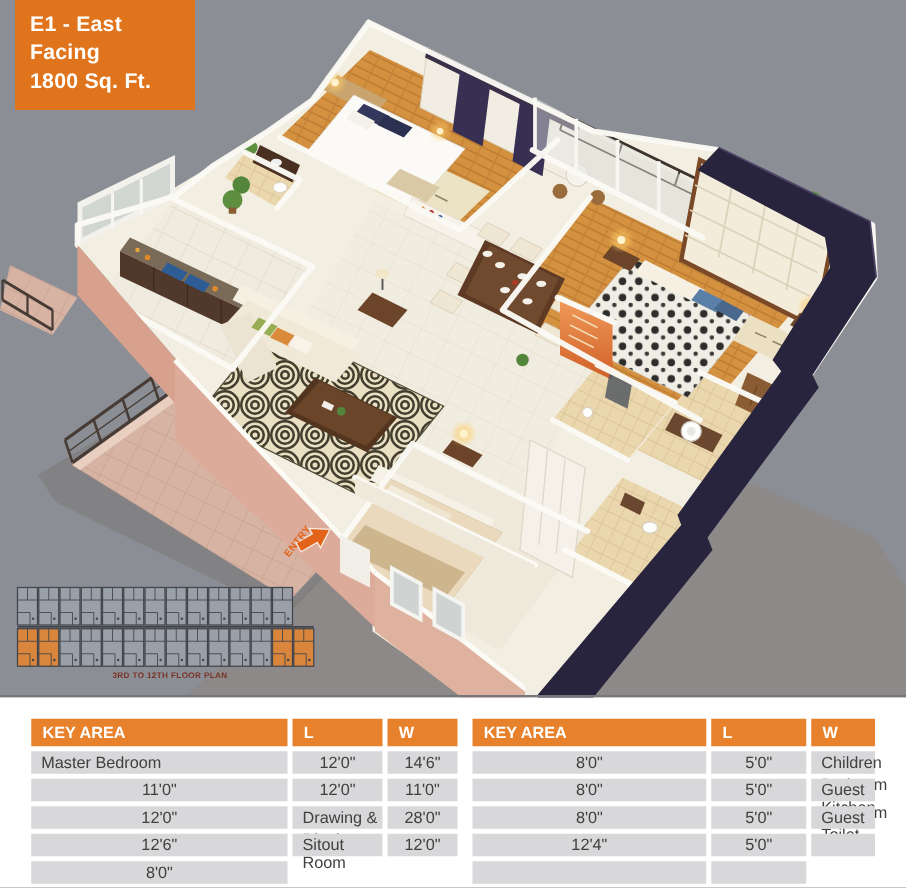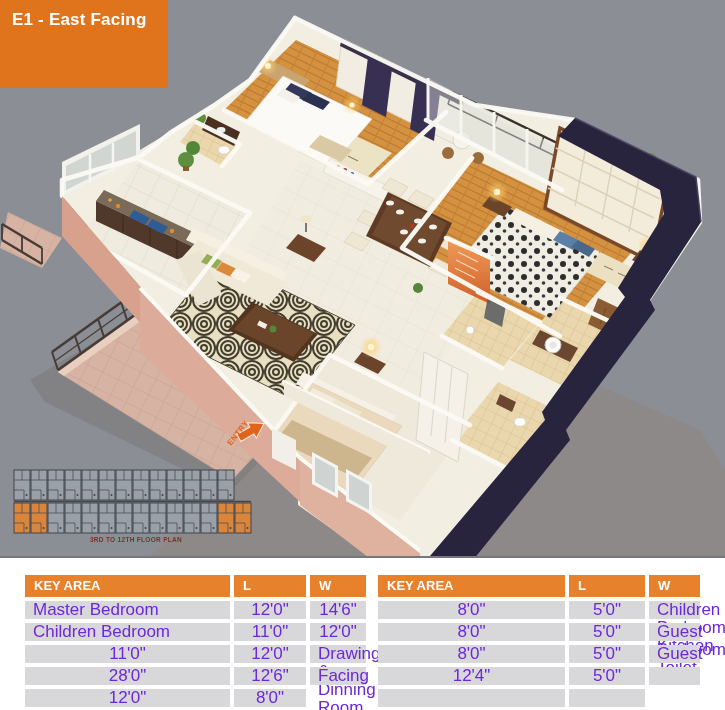--- a/index.html
+++ b/index.html
@@ -4,35 +4,35 @@
 <style>
   html,body{margin:0;padding:0;}
   body{
     width:725px;height:710px;position:relative;overflow:hidden;
     background:#ffffff;
     font-family:"Liberation Sans", sans-serif;
   }
   #scene{position:absolute;left:0;top:0;}
   
   .badge{
-    position:absolute;left:0;top:0;width:168px;height:88px;
+    position:absolute;left:12px;top:0;width:144px;height:88px;
     background:#e0741c;color:#ffffff;box-sizing:border-box;
     padding:9px 12px;font-weight:bold;font-size:17px;line-height:1.32;
     letter-spacing:.2px;
   }
   
   .tbl{position:absolute;display:grid;row-gap:4px;column-gap:4px;top:575px;}
   .tbl1{left:25px;grid-template-columns:205px 72px 56px;}
   .tbl2{left:378px;grid-template-columns:187px 76px 51px;}
   .th{
     background:#e7812b;color:#fff;font-weight:bold;font-size:13px;
     height:22px;line-height:22px;padding-left:9px;
   }
   .td{
-    background:#d8d8da;color:#6d28d9;font-size:17px;
+    background:#d8d8da;color:#404040;font-size:13px;
     height:18px;line-height:18px;
   }
   .td.name{padding-left:8px;}
   .td.val{text-align:center;}
 </style>
 </head>
 <body>
 
 <svg id="scene" width="725" height="558" viewBox="0 0 725 558">
   <defs>
@@ -400,43 +400,43 @@
     </g>
     <line x1="14" y1="501.5" x2="251" y2="501.5" stroke="#43454c" stroke-width="1.4"></line>
     <text x="136" y="542" text-anchor="middle" font-size="6.5" font-weight="bold" fill="#7a3226" letter-spacing="0.3">3RD TO 12TH FLOOR PLAN</text>
   </g>
 
   <rect x="0" y="556" width="725" height="2" fill="#75777c"></rect>
 </svg>
 
 <div class="badge">
   <div>E1 - East Facing</div>
+  <div>1800 Sq. Ft.</div>
 </div>
 
 <div class="tbl tbl1">
   <div class="th">KEY AREA</div>
   <div class="th">L</div>
   <div class="th">W</div>
 
   <div class="td name">Master Bedroom</div>
   <div class="td val">12'0"</div>
   <div class="td val">14'6"</div>
 
-  <div class="td name">Children Bedroom</div>
   <div class="td val">11'0"</div>
   <div class="td val">12'0"</div>
 
   <div class="td val">11'0"</div>
   <div class="td val">12'0"</div>
 
   <div class="td name">Drawing &amp; Dinning Room</div>
   <div class="td val">28'0"</div>
   <div class="td val">12'6"</div>
 
-  <div class="td name">Facing</div>
+  <div class="td name">Sitout</div>
   <div class="td val">12'0"</div>
   <div class="td val">8'0"</div>
 </div>
 
 <div class="tbl tbl2">
   <div class="th">KEY AREA</div>
   <div class="th">L</div>
   <div class="th">W</div>
 
   <div class="td val">8'0"</div>

